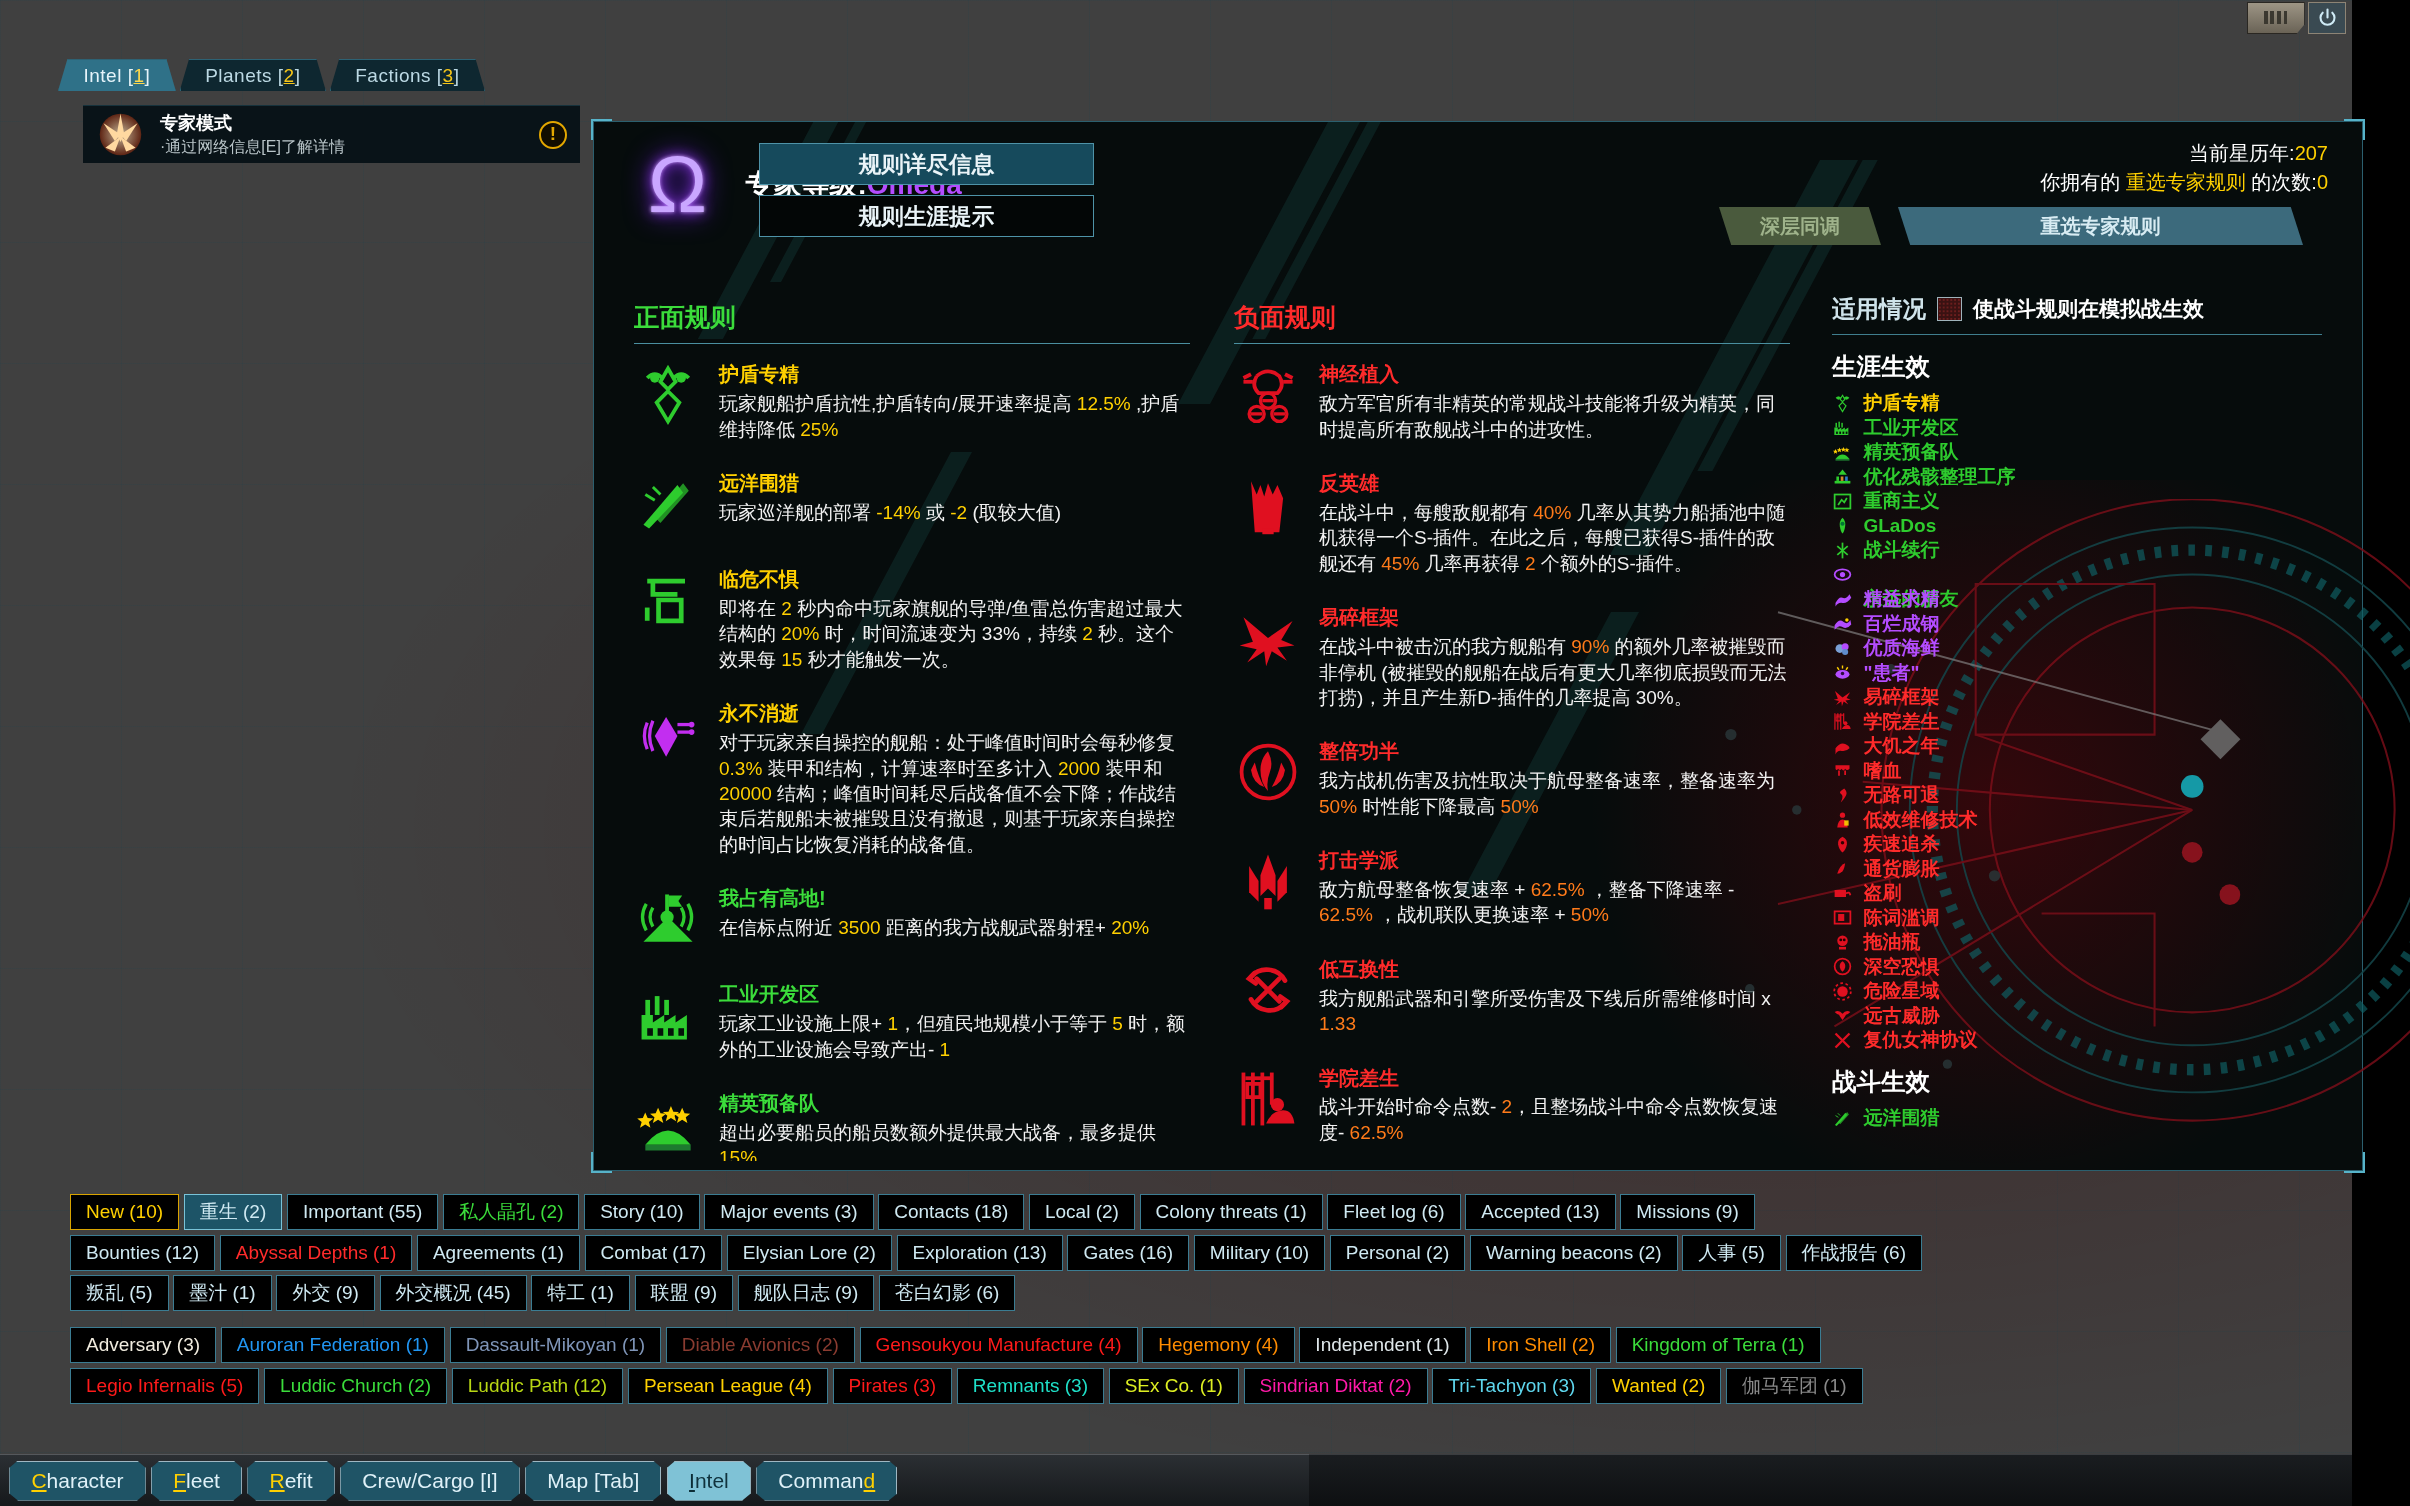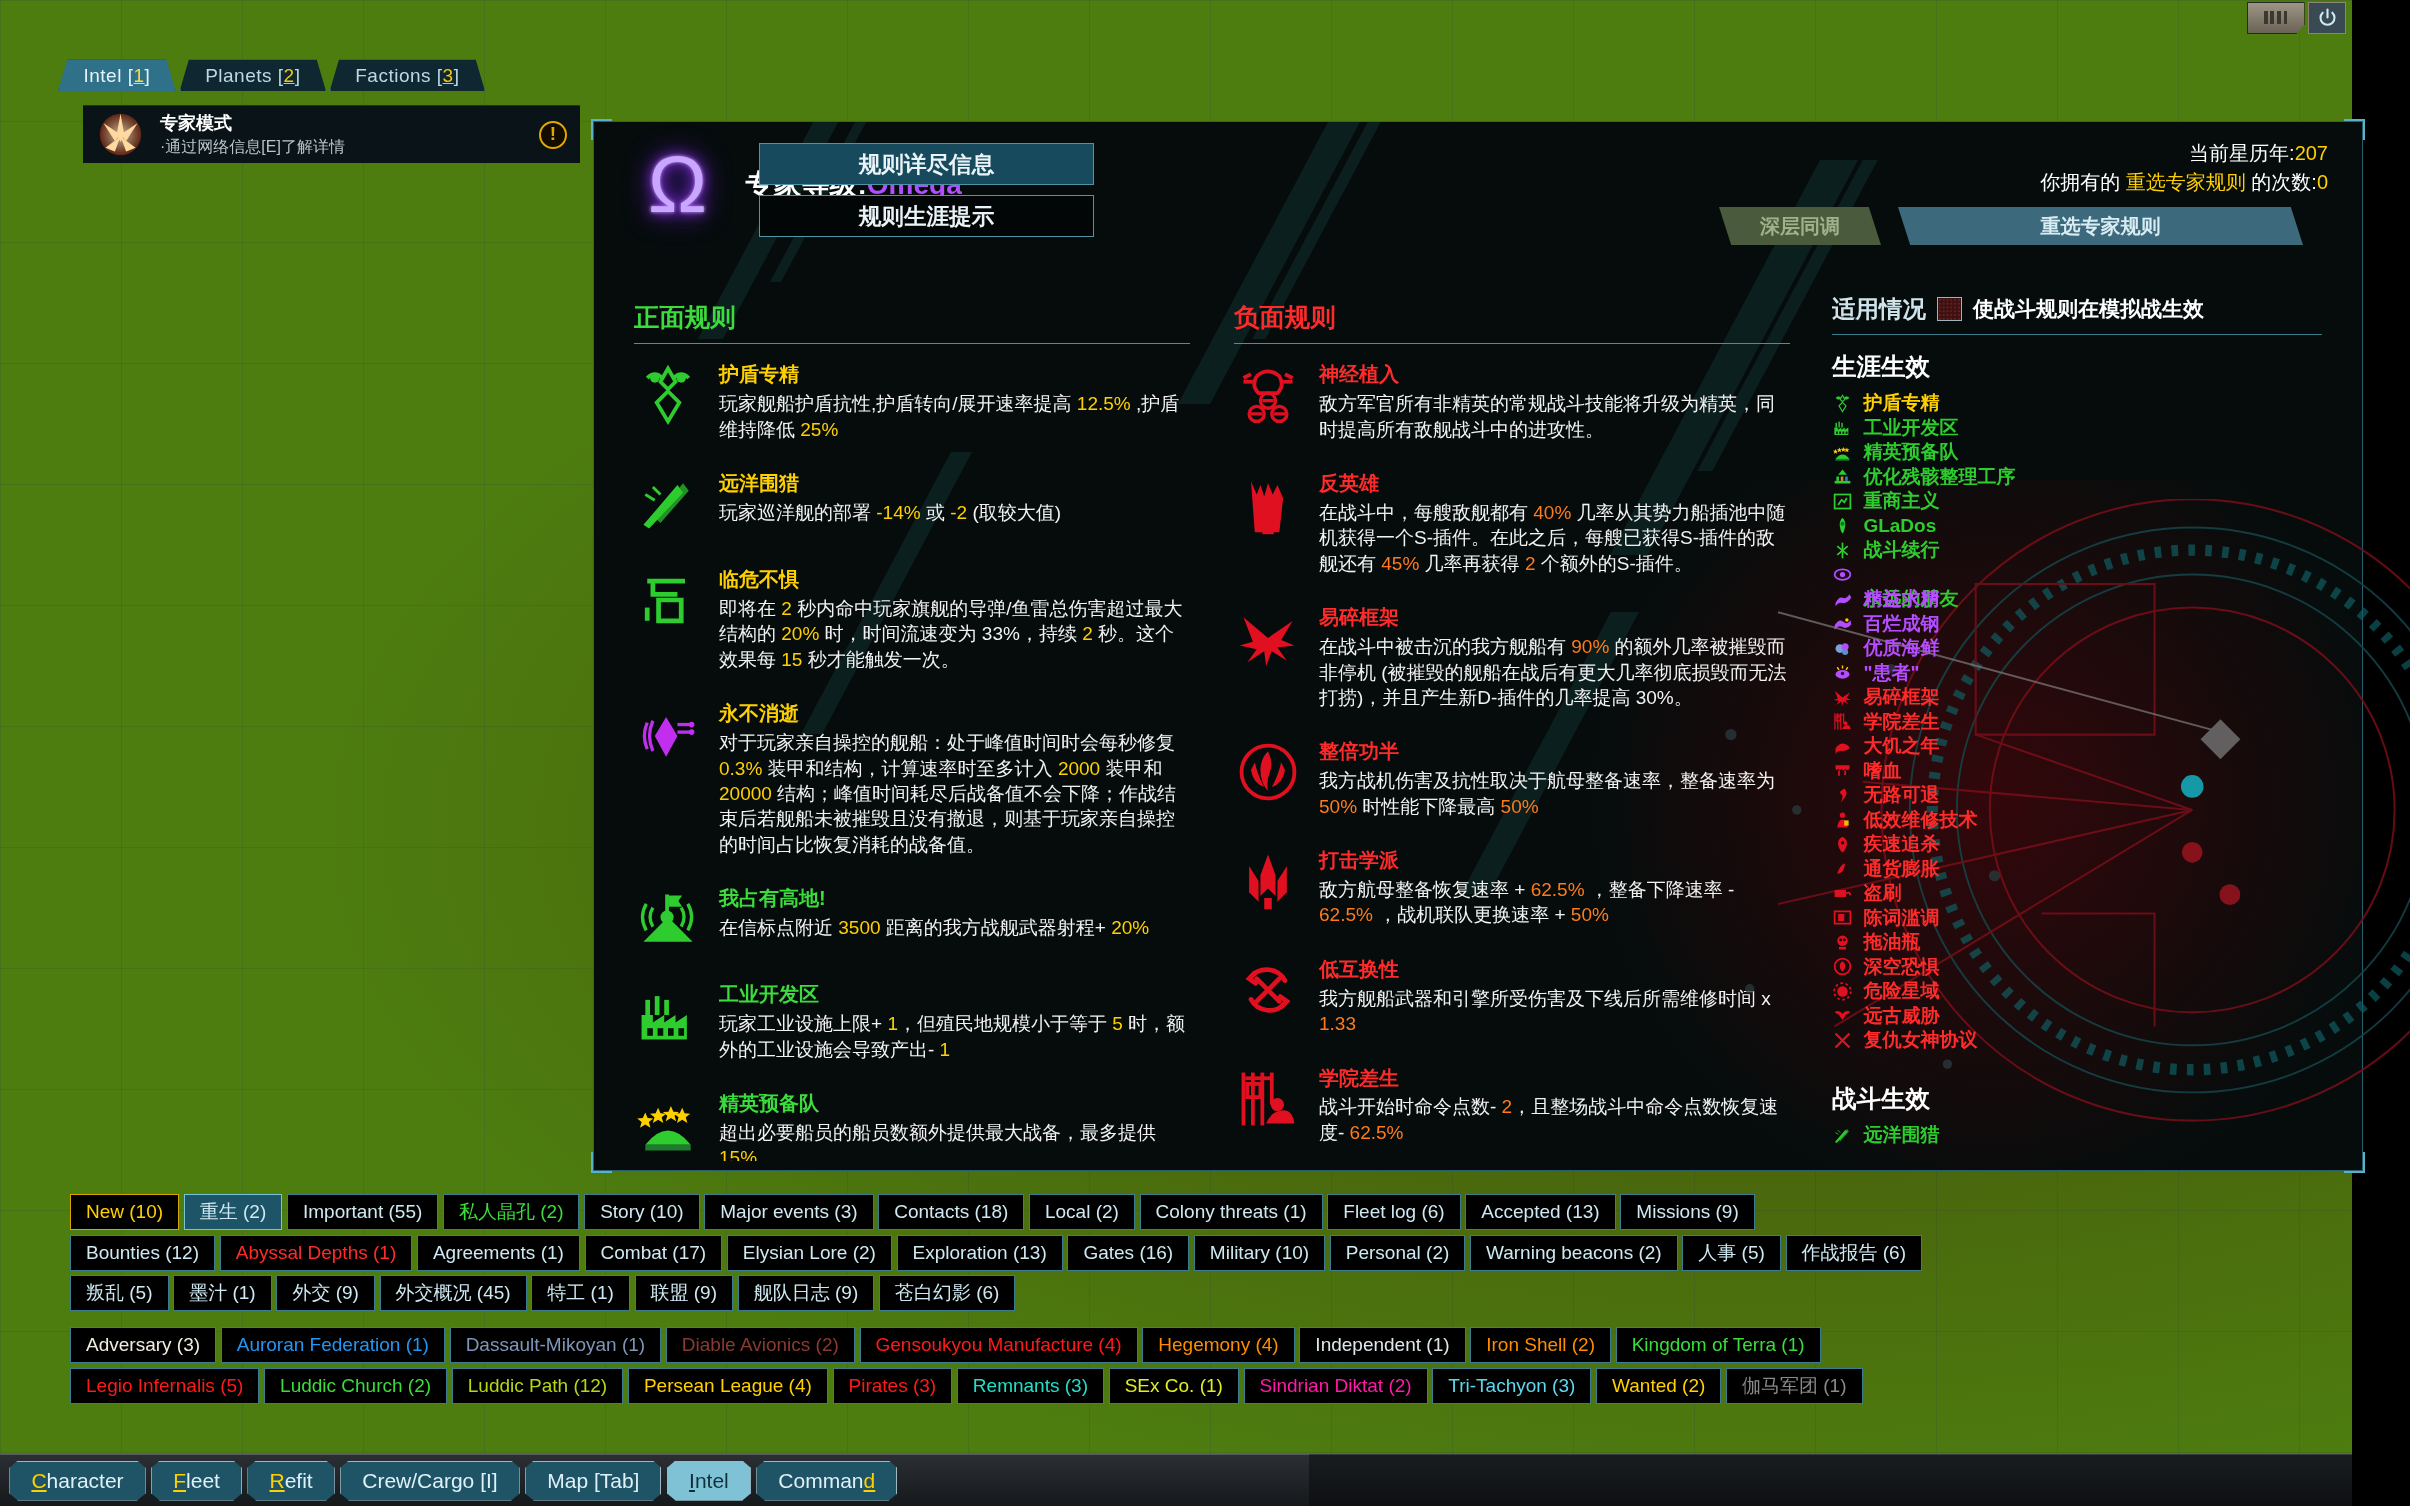--- a/index.html
+++ b/index.html
@@ -2,21 +2,21 @@
 <html style="font-size:15px"><head>
 <meta charset="utf-8">
 <style>
   * { box-sizing: border-box; margin: 0; padding: 0; }
   html, body {
     width: 2411px; height: 1507px;
     background: #000;
     font-family: "Liberation Sans", "DejaVu Sans", sans-serif;
     overflow: hidden;
   }
-  #root { position: relative; width: 2352px; height: 1507px; background:#4d7c0f; }
+  #root { position: relative; width: 2352px; height: 1507px; background:#404040; }
 
   
   .bg-grid {
     position:absolute; inset:0;
     background-image:
       linear-gradient(rgba(30,70,80,.17) 0.9px, transparent 0.9px),
       linear-gradient(90deg, rgba(30,70,80,.17) 0.9px, transparent 0.9px);
     background-size: 121px 121px;
   }
   .bg-vign { position:absolute; inset:0; background:
@@ -951,21 +951,21 @@
                   <g stroke="#e01020" stroke-width="2.6">
                     <path d="M4 4 L20 20"></path>
                     <path d="M20 4 L4 20"></path>
                   </g>
                 </svg>
               </span>
             </div>
             <div class="en" style="color: rgb(255, 43, 43);">复仇女神协议</div>
           </div>
         </div>
-      <h3 style="margin-top:30px;">战斗生效</h3>
+      <h3 style="margin-top:13px;">战斗生效</h3>
       <div id="combat-items">
           <div class="item">
             <div class="ei" style="color: rgb(46, 204, 46);">
               <span style="display: flex; align-items: center; justify-content: center; width: 100%; height: 100%;">
                 <svg viewBox="0 0 72 72">
                   <g fill="#2ecc2e">
                     <path d="M10 58 L46 16 L52 24 L16 62 Z"></path>
                     <path d="M22 50 L52 14 L58 22 L28 56 Z" opacity=".7"></path>
                   </g>
                   <g stroke="#2ecc2e" stroke-width="3" fill="none">

